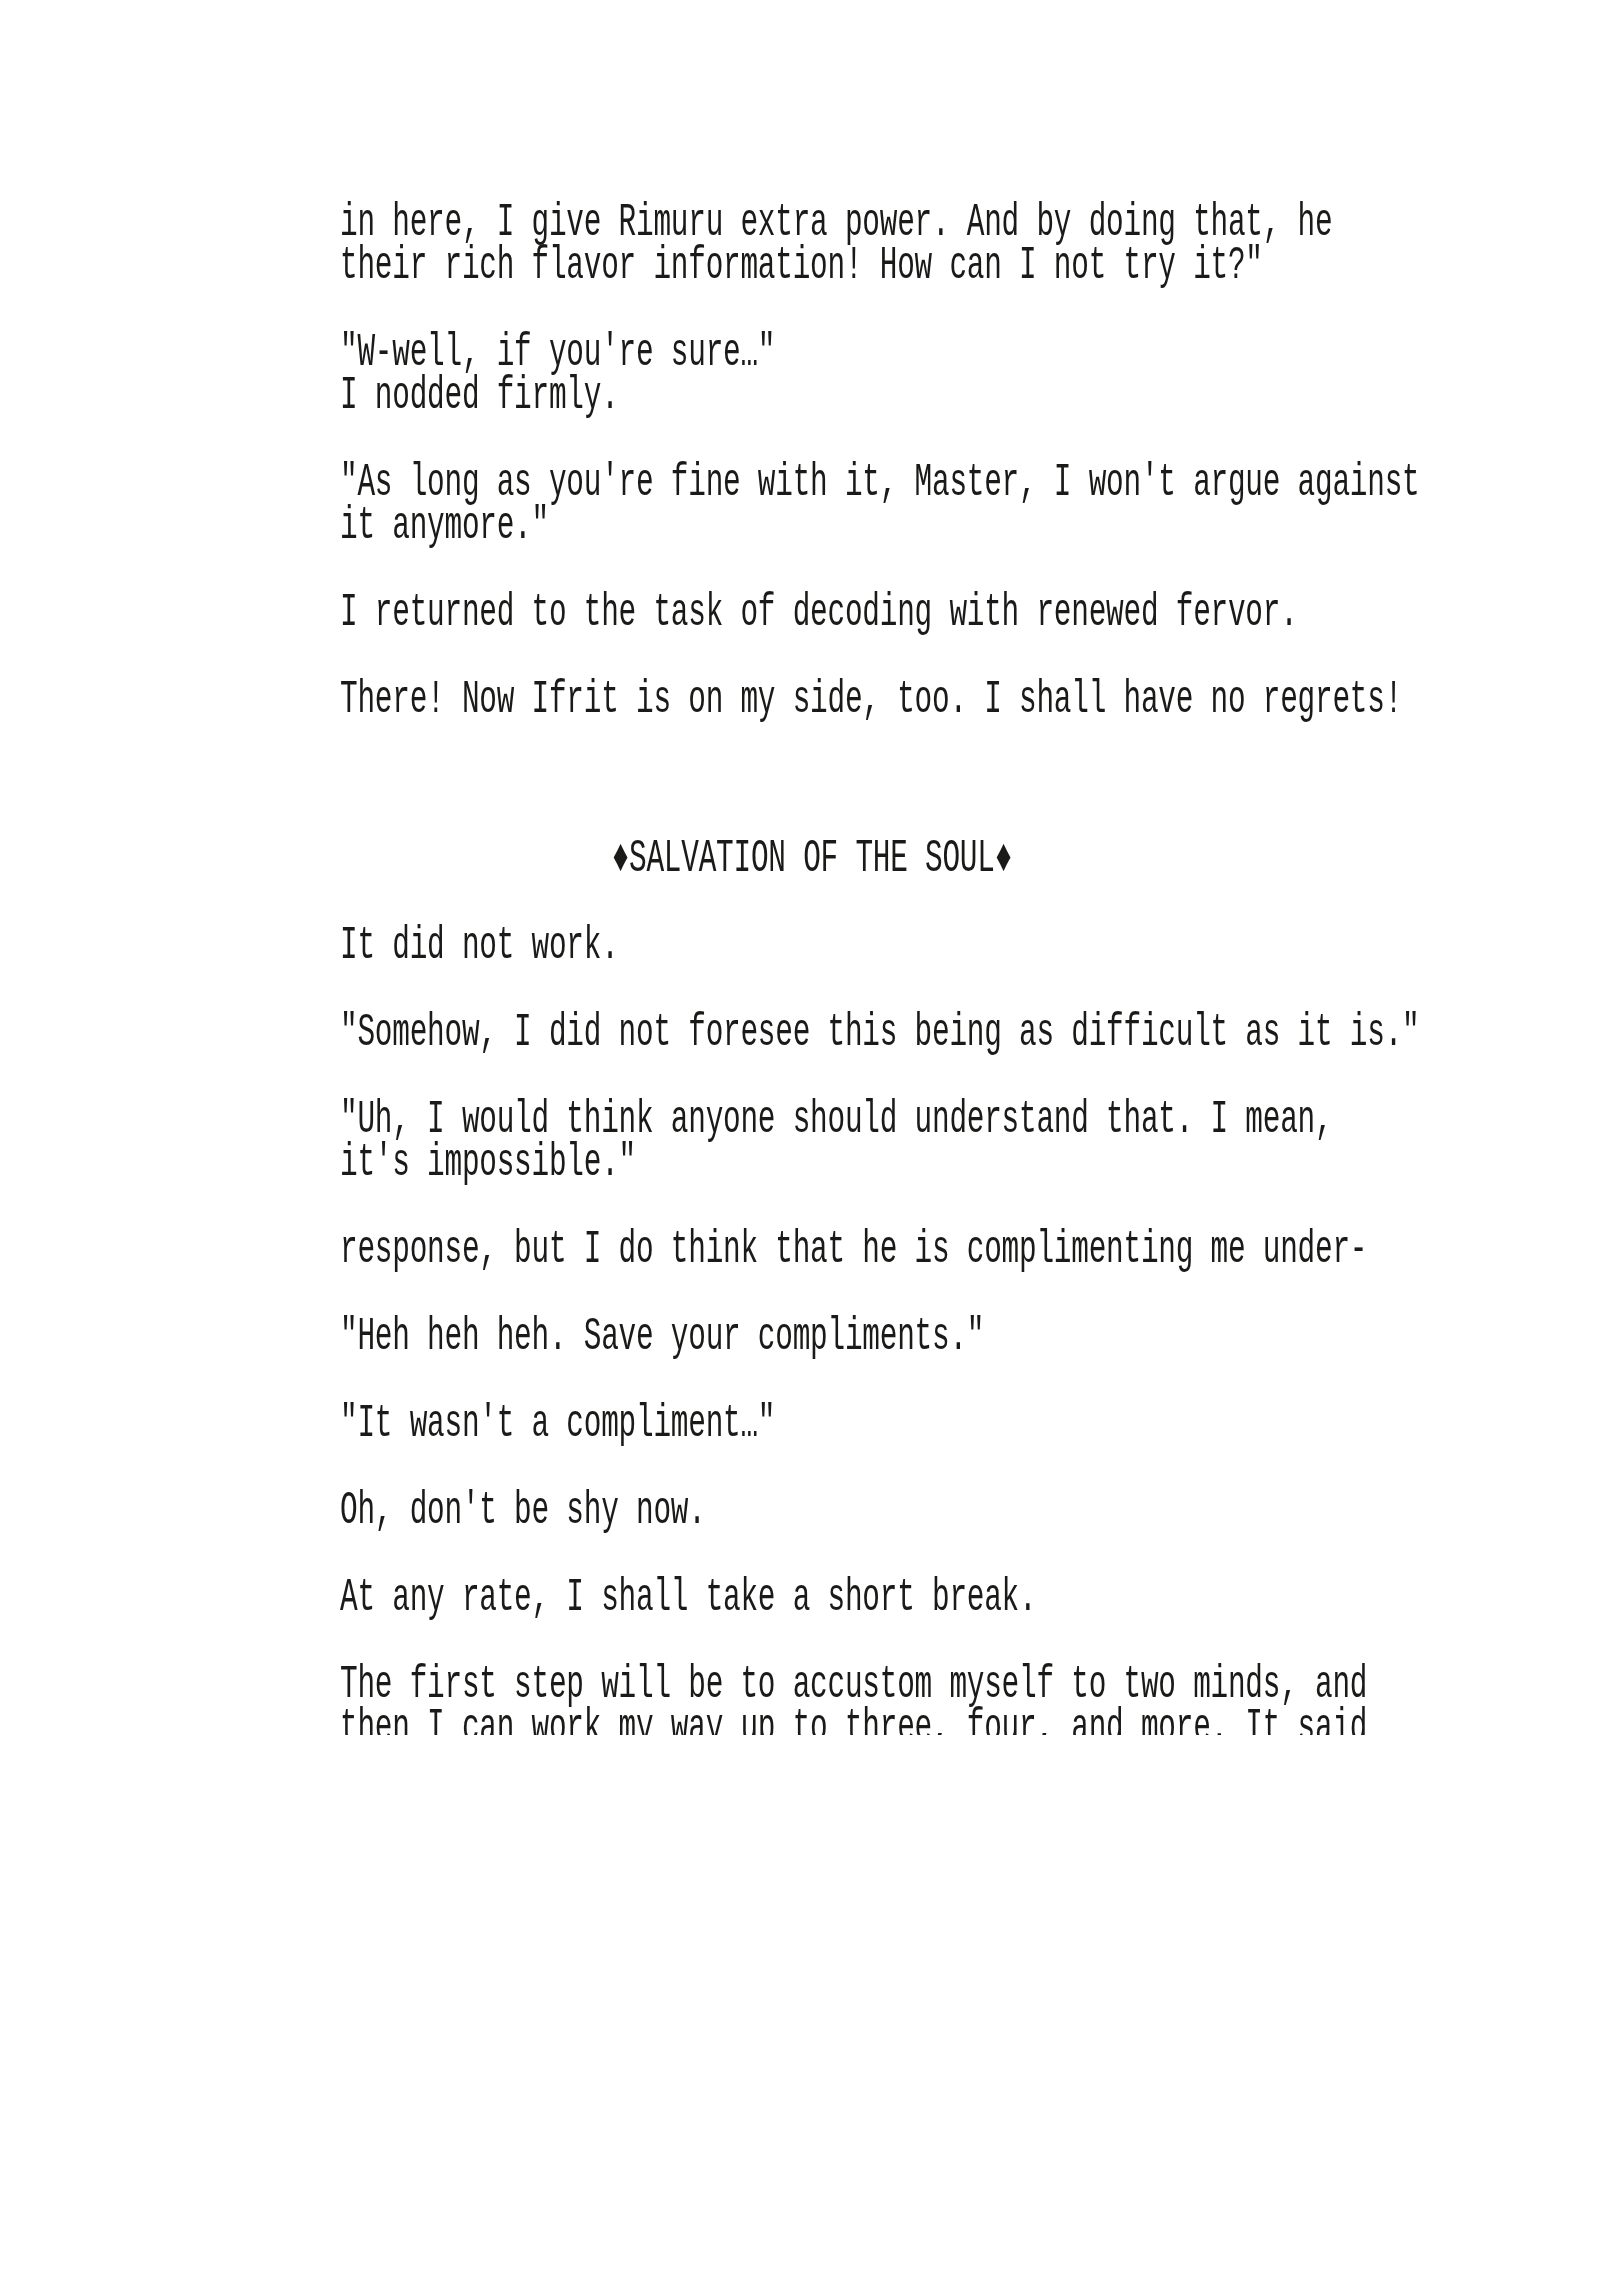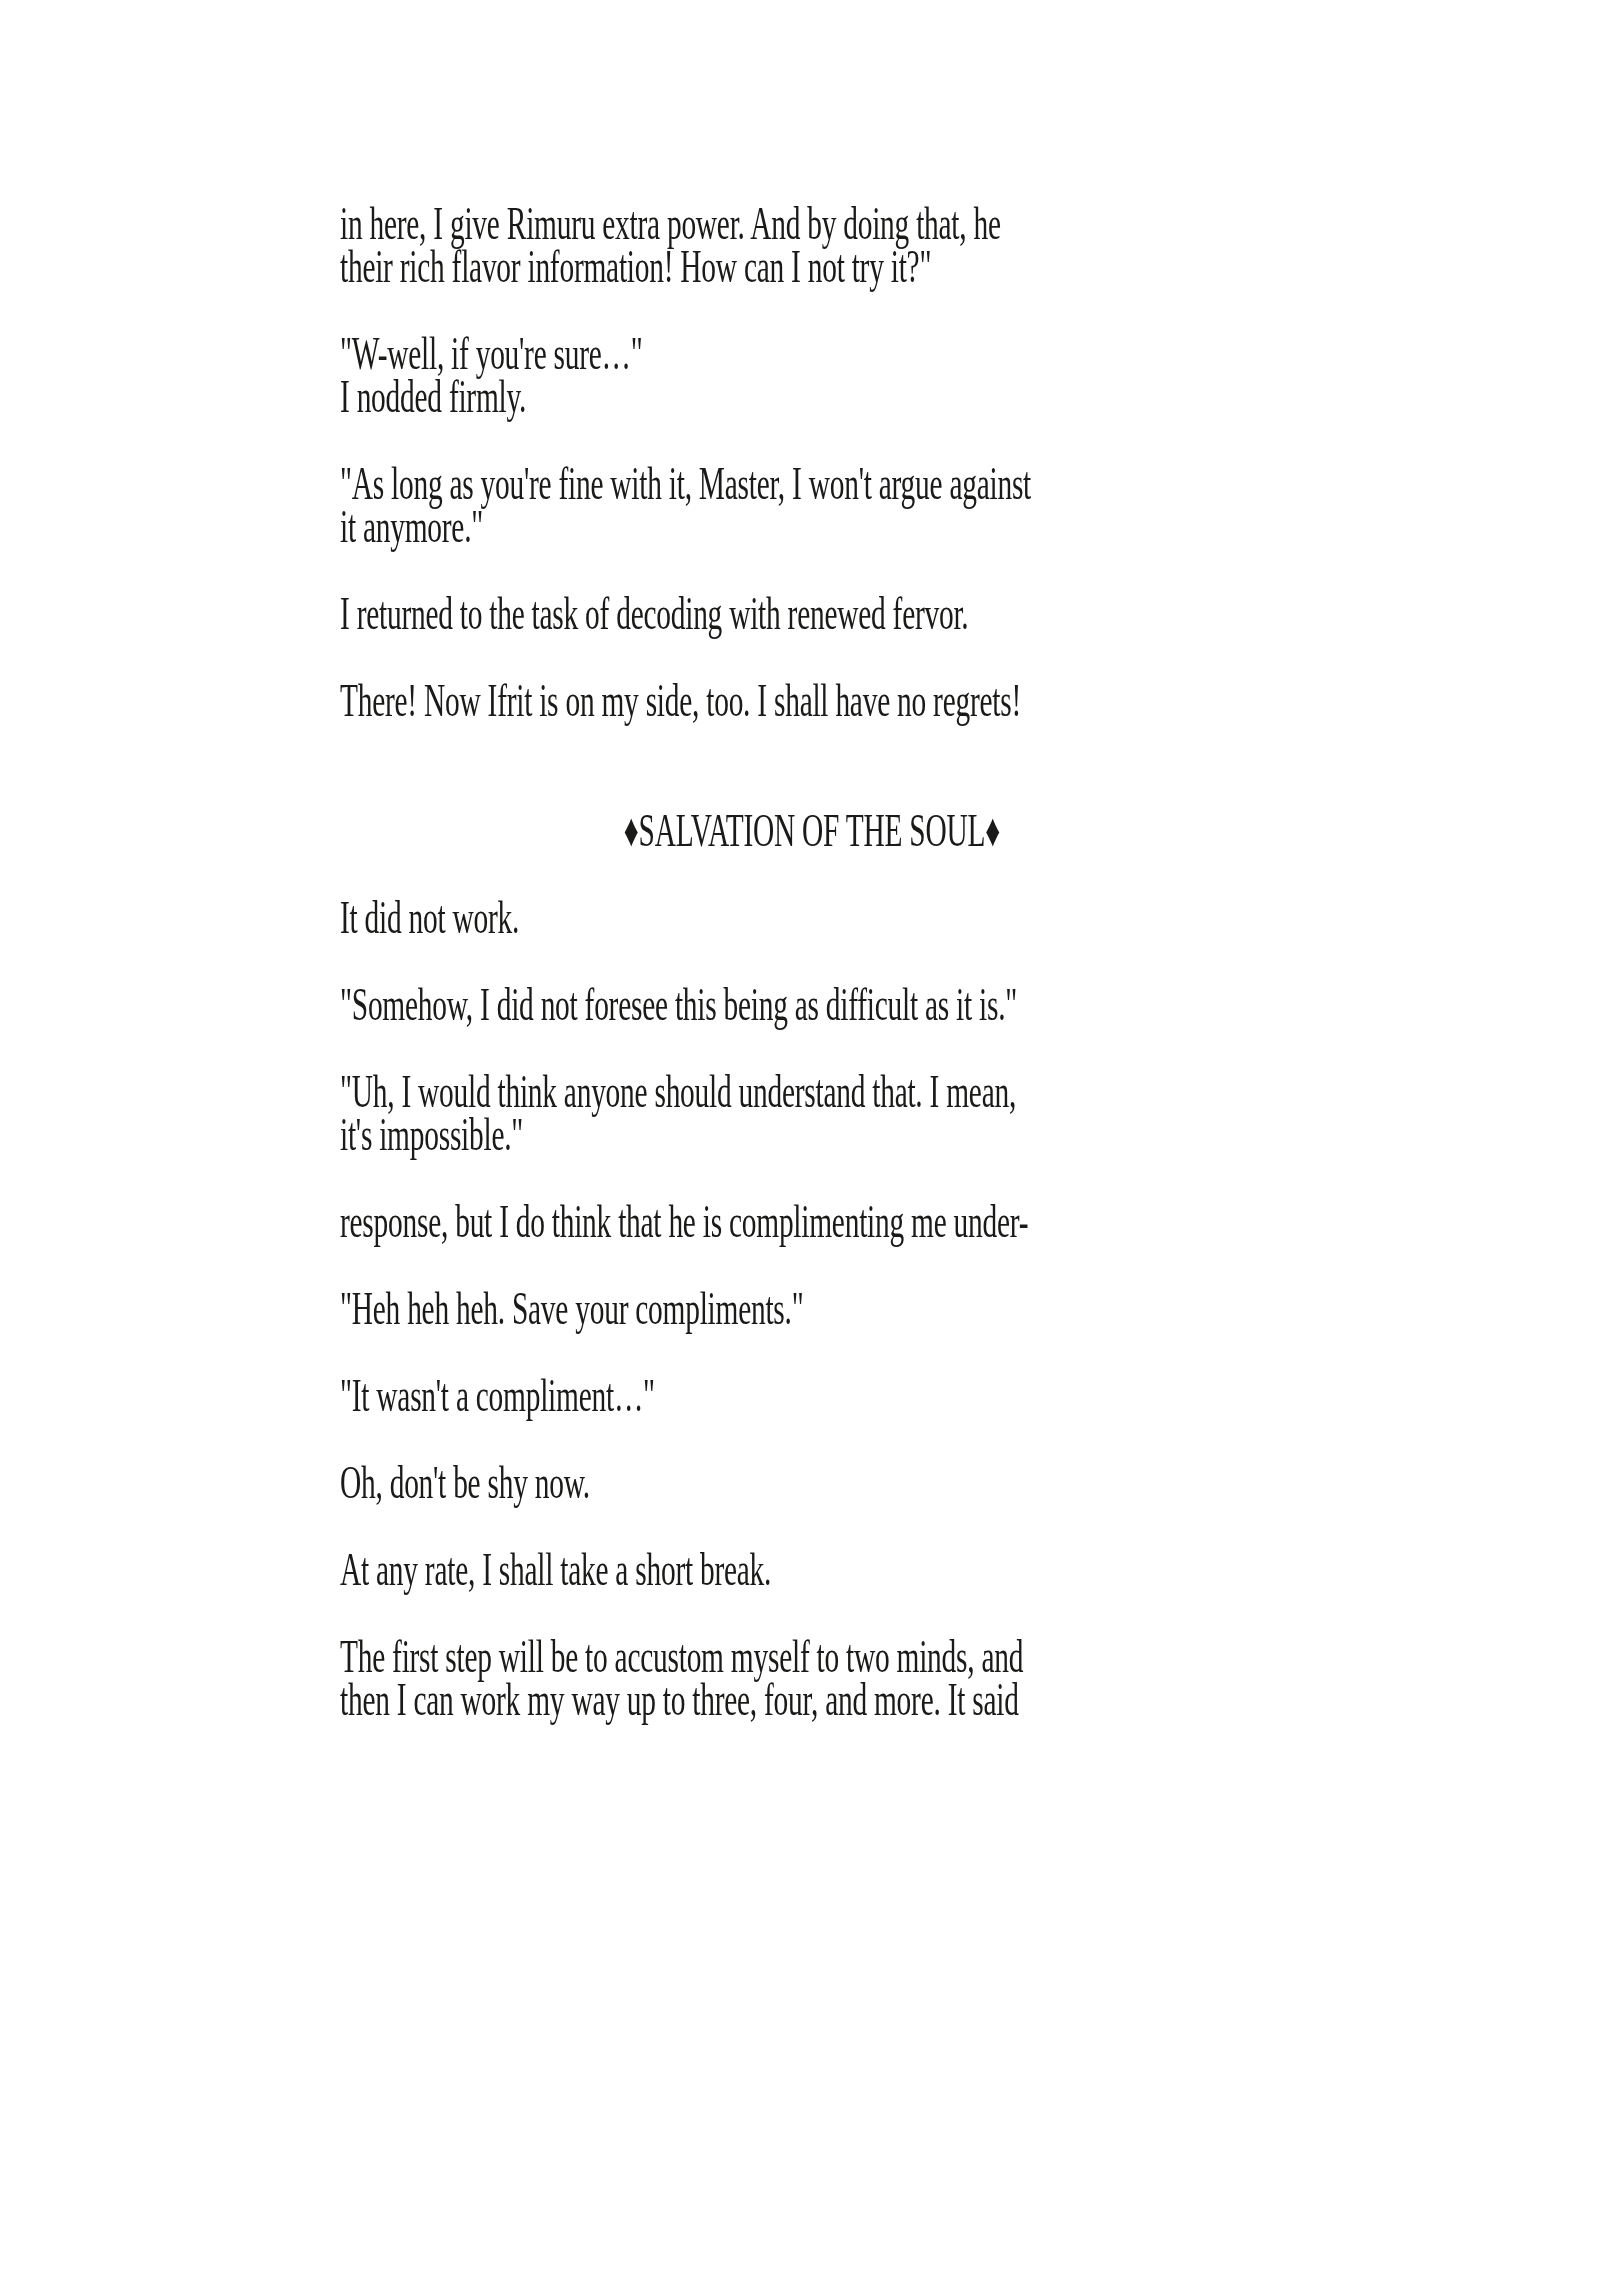--- a/index.html
+++ b/index.html
@@ -6,32 +6,32 @@
     margin: 0;
     padding: 0;
     background: #ffffff;
   }
   .page {
     position: relative;
     width: 1612px;
     height: 1735px;
     background: #ffffff;
     overflow: hidden;
-    font-family: Liberation Serif, serif;
+    font-family: Liberation Mono, monospace;
   }
   .text-column {
     position: absolute;
     left: 340px;
     top: 202px;
     width: 943px;
     color: #1a1a18;
   }
   .block { margin-top: 44px; }
   .block:first-child { margin-top: 0; }
-  .block-header { margin-top: 87px; text-align: center; }
+  .block-header { margin-top: 116px; text-align: center; }
   .line {
     line-height: 43px;
     height: 43px;
     white-space: nowrap;
   }
   .linetext {
     display: inline-block;
     font-size: 46px;
     letter-spacing: -0.4px;
     transform: scaleX(0.64);

